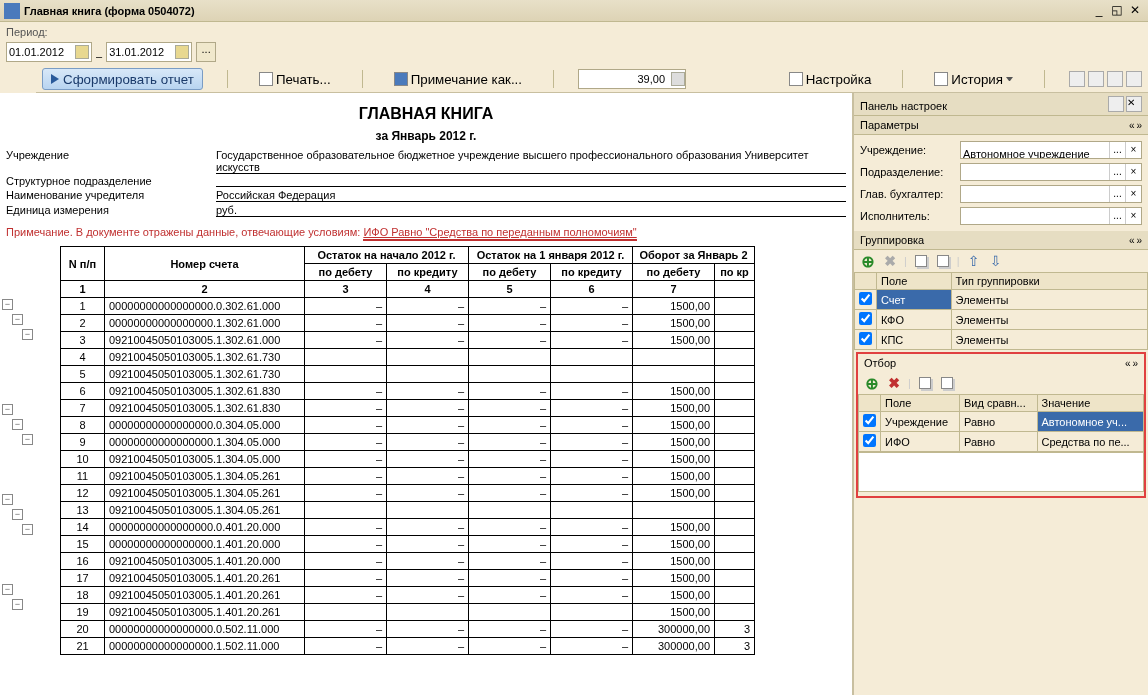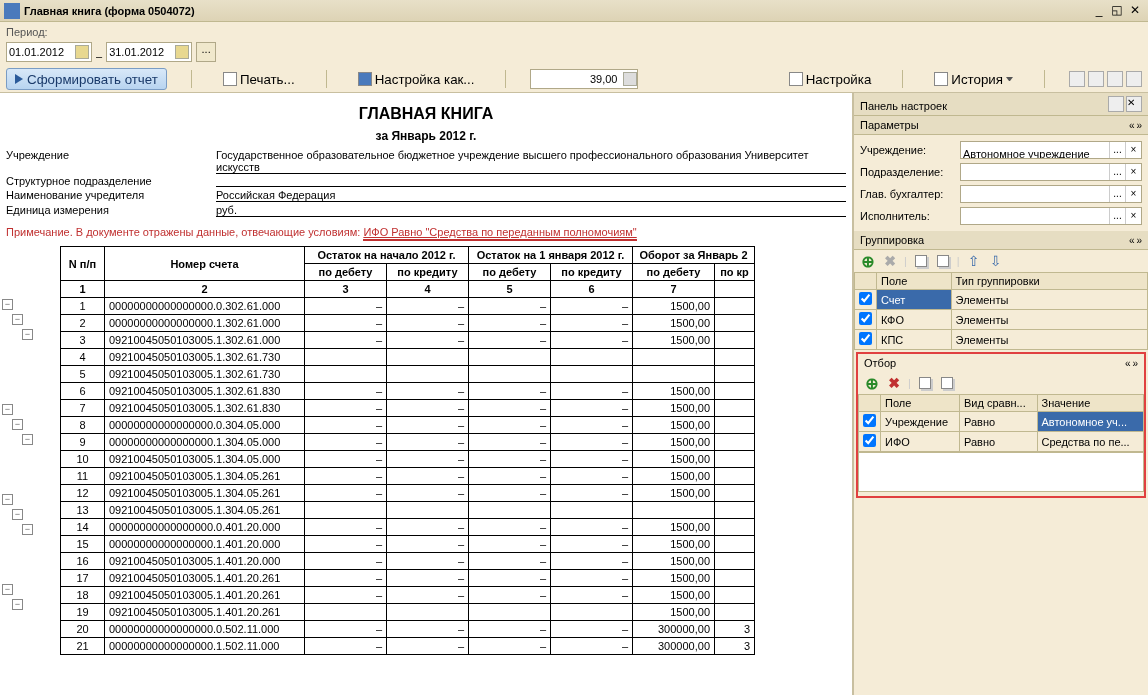--- a/index.html
+++ b/index.html
@@ -7,21 +7,21 @@
 .titlebar { height: 22px; background: linear-gradient(#e8e0c8,#ddd3b5); border-bottom: 1px solid #c0b890; display: flex; align-items: center; padding: 0 4px; }
 .titlebar-icon { width: 16px; height: 16px; background: #4a7abc; margin-right: 4px; }
 .titlebar-title { font-weight: bold; flex: 1; }
 .winbtn { width: 18px; height: 16px; text-align: center; line-height: 14px; cursor: pointer; font-size: 12px; }
 .period-row { padding: 4px 6px; display: flex; align-items: flex-end; gap: 4px; }
 .period-label { color: #555; font-size: 11px; }
 .date-input { display: inline-flex; align-items: center; border: 1px solid #b0a888; background: #fff; height: 20px; padding: 0 2px; }
 .date-input input { border: none; width: 64px; font-size: 11px; outline: none; }
 .cal-icon { width: 14px; height: 14px; background: #e8d890; border: 1px solid #aa9; margin-left: 2px; cursor: pointer; }
 .dots-btn { width: 20px; height: 20px; background: #f0e8cc; border: 1px solid #b0a888; cursor: pointer; text-align: center; }
-.toolbar { padding: 2px 6px; display: flex; align-items: center; gap: 20px; border-bottom: 1px solid #c8bfa0; }
+.toolbar { padding: 2px 6px; display: flex; align-items: center; gap: 20px; border-bottom: 1px solid #c8bfa0; margin-left: 36px; }
 .btn-main { height: 22px; padding: 0 8px; background: linear-gradient(#d8e8f8,#b8d4f0); border: 1px solid #7a9cc4; border-radius: 3px; color: #1a3a6a; cursor: pointer; display: flex; align-items: center; gap: 4px; font-weight: normal; }
 .tbtn { height: 22px; padding: 0 6px; background: transparent; border: 1px solid transparent; cursor: pointer; display: flex; align-items: center; gap: 3px; }
 .spacer { flex: 1; }
 .zoom-box { display: flex; align-items: center; border: 1px solid #b0a888; background: #fff; height: 20px; }
 .zoom-box input { width: 90px; border: none; text-align: right; padding-right: 4px; font-size: 11px; }
 .icon-sq { display: inline-block; width: 14px; height: 14px; border: 1px solid #888; }
 .icon-print { background: #fff; }
 .icon-save { background: #4a7abc; }
 .icon-play { width: 0; height: 0; border-top: 5px solid transparent; border-bottom: 5px solid transparent; border-left: 8px solid #2a5a9a; }
 .icon-dd { width: 7px; height: 4px; border-top: 4px solid #555; border-left: 3px solid transparent; border-right: 3px solid transparent; }
@@ -106,21 +106,21 @@
     <span>Сформировать отчет</span>
   </button>
   <div class="sep"></div>
   <button class="tbtn">
     <span class="icon-sq icon-print"></span>
     <span>Печать...</span>
   </button>
   <div class="sep"></div>
   <button class="tbtn">
     <span class="icon-sq icon-save"></span>
-    <span>Настройка как...</span>
+    <span>Примечание как...</span>
   </button>
   <div class="sep"></div>
   <div class="zoom-box">
     <input value="39,00" style="">
     <div class="cal-icon" style="background:#ddd"></div>
   </div>
   <div class="spacer"></div>
   <button class="tbtn">
     <span class="icon-sq" style="background:#fff"></span>
     <span>Настройка</span>

